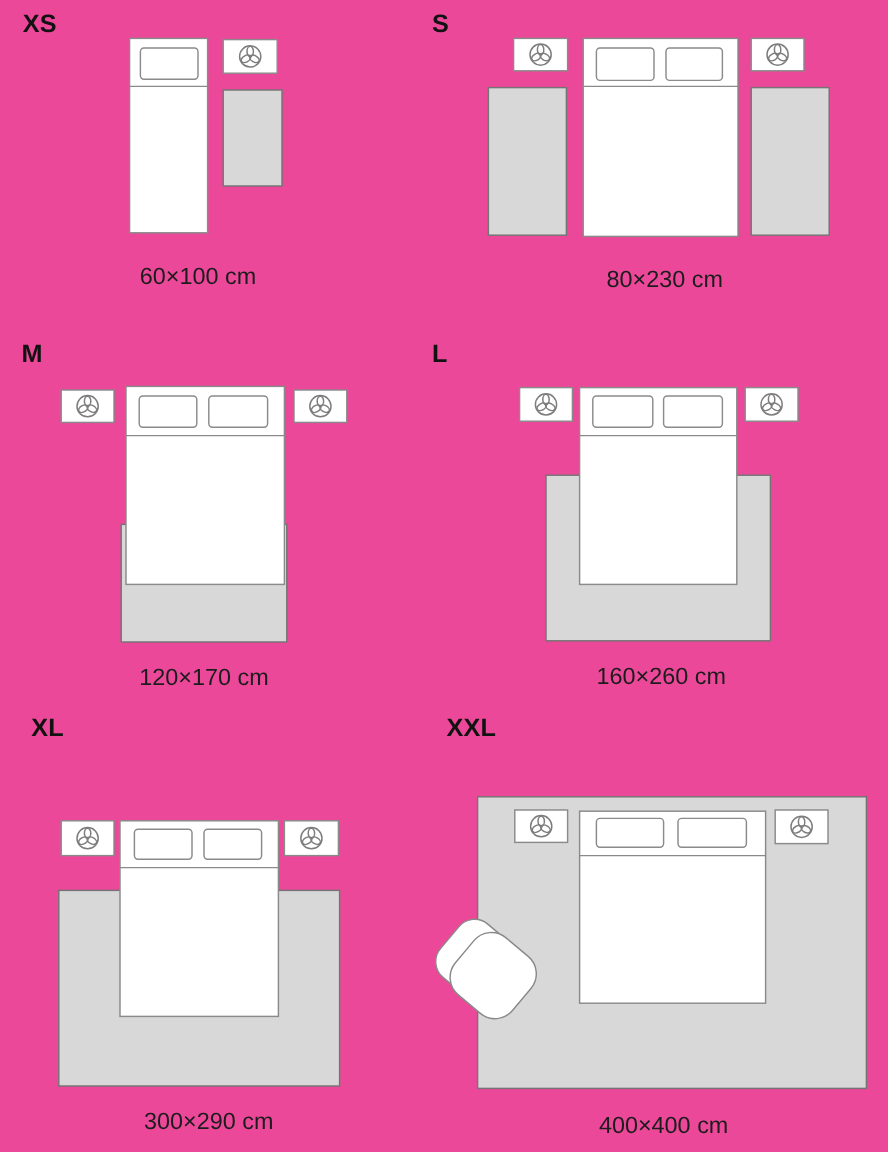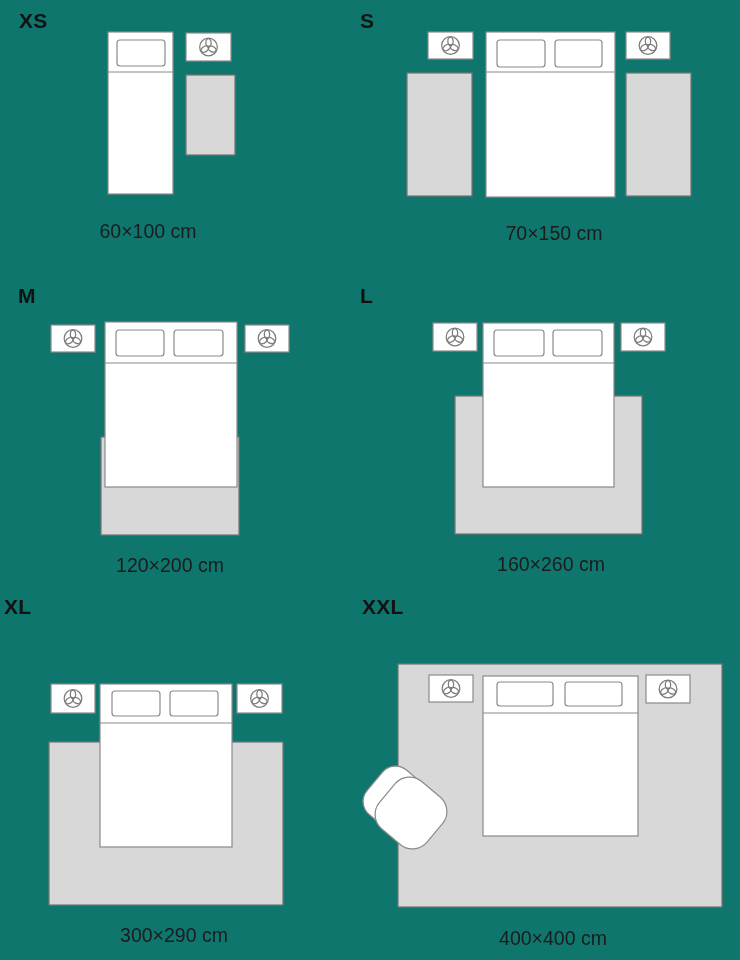--- a/index.html
+++ b/index.html
@@ -1,20 +1,20 @@
 <!DOCTYPE html>
 <html><head>
 <meta charset="utf-8">
 <style>
   html, body { margin: 0; padding: 0; background: #ffffff; }
   .canvas {
     position: relative;
     width: 740px;
     height: 960px;
-    background: #0f766e;
+    background: #ec4899;
     font-family: "Liberation Sans", sans-serif;
     overflow: hidden;
   }
   .letter {
     position: absolute;
     margin: 0;
     font-size: 21px;
     font-weight: 700;
     color: #121212;
     line-height: 1;
@@ -61,21 +61,21 @@
       <g>
         <rect class="furn" x="108" y="32" width="65" height="162"></rect>
         <line class="sep" x1="108" y1="72" x2="173" y2="72"></line>
         <rect class="furn" x="117" y="40" width="48" height="26" rx="3"></rect>
       </g>
       <g>
         <rect class="furn" x="186" y="33" width="45" height="28"></rect>
         <use href="#flower" transform="translate(208.5,47) scale(0.95)"></use>
       </g>
     </svg>
-    <div class="size" style="left:48px; top:222px">60×100 cm</div>
+    <div class="size" style="left:65px; top:222px">60×100 cm</div>
   </section>
 
   <section>
     <h2 class="letter" style="left:360px; top:10px">S</h2>
     <svg class="diagram" style="left:400px; top:28px" width="300" height="172" viewBox="400 28 300 172">
       <g>
         <rect class="rug" x="407" y="73" width="65" height="123"></rect>
       </g>
       <g>
         <rect class="rug" x="626" y="73" width="65" height="123"></rect>
@@ -88,21 +88,21 @@
       </g>
       <g>
         <rect class="furn" x="428" y="32" width="45" height="27"></rect>
         <use href="#flower" transform="translate(450.5,45.5) scale(0.95)"></use>
       </g>
       <g>
         <rect class="furn" x="626" y="32" width="44" height="27"></rect>
         <use href="#flower" transform="translate(648,45.5) scale(0.95)"></use>
       </g>
     </svg>
-    <div class="size" style="left:454px; top:224px">70×150 cm</div>
+    <div class="size" style="left:454px; top:224px">80×230 cm</div>
   </section>
 
   <section>
     <h2 class="letter" style="left:18px; top:285px">M</h2>
     <svg class="diagram" style="left:45px; top:318px" width="250" height="222" viewBox="45 318 250 222">
       <g>
         <rect class="rug" x="101" y="437" width="138" height="98"></rect>
       </g>
       <g>
         <rect class="furn" x="105" y="322" width="132" height="165"></rect>
@@ -112,21 +112,21 @@
       </g>
       <g>
         <rect class="furn" x="51" y="325" width="44" height="27"></rect>
         <use href="#flower" transform="translate(73,338.5) scale(0.95)"></use>
       </g>
       <g>
         <rect class="furn" x="245" y="325" width="44" height="27"></rect>
         <use href="#flower" transform="translate(267,338.5) scale(0.95)"></use>
       </g>
     </svg>
-    <div class="size" style="left:70px; top:556px">120×200 cm</div>
+    <div class="size" style="left:70px; top:556px">120×170 cm</div>
   </section>
 
   <section>
     <h2 class="letter" style="left:360px; top:285px">L</h2>
     <svg class="diagram" style="left:428px; top:318px" width="245" height="222" viewBox="428 318 245 222">
       <g>
         <rect class="rug" x="455" y="396" width="187" height="138"></rect>
       </g>
       <g>
         <rect class="furn" x="483" y="323" width="131" height="164"></rect>
@@ -140,21 +140,21 @@
       </g>
       <g>
         <rect class="furn" x="621" y="323" width="44" height="28"></rect>
         <use href="#flower" transform="translate(643,337) scale(0.95)"></use>
       </g>
     </svg>
     <div class="size" style="left:451px; top:555px">160×260 cm</div>
   </section>
 
   <section>
-    <h2 class="letter" style="left:4px; top:596px">XL</h2>
+    <h2 class="letter" style="left:26px; top:596px">XL</h2>
     <svg class="diagram" style="left:45px; top:675px" width="250" height="235" viewBox="45 675 250 235">
       <g>
         <rect class="rug" x="49" y="742" width="234" height="163"></rect>
       </g>
       <g>
         <rect class="furn" x="100" y="684" width="132" height="163"></rect>
         <line class="sep" x1="100" y1="723" x2="232" y2="723"></line>
         <rect class="furn" x="112" y="691" width="48" height="25" rx="3"></rect>
         <rect class="furn" x="170" y="691" width="48" height="25" rx="3"></rect>
       </g>
@@ -164,21 +164,21 @@
       </g>
       <g>
         <rect class="furn" x="237" y="684" width="45" height="29"></rect>
         <use href="#flower" transform="translate(259.5,698.5) scale(0.95)"></use>
       </g>
     </svg>
     <div class="size" style="left:74px; top:926px">300×290 cm</div>
   </section>
 
   <section>
-    <h2 class="letter" style="left:362px; top:596px">XXL</h2>
+    <h2 class="letter" style="left:372px; top:596px">XXL</h2>
     <svg class="diagram" style="left:355px; top:655px" width="375" height="255" viewBox="355 655 375 255">
       <g>
         <rect class="rug" x="398" y="664" width="324" height="243"></rect>
       </g>
       <g>
         <rect class="furn" x="429" y="675" width="44" height="27"></rect>
         <use href="#flower" transform="translate(451,688.5) scale(0.95)"></use>
       </g>
       <g>
         <rect class="furn" x="646" y="675" width="44" height="28"></rect>

